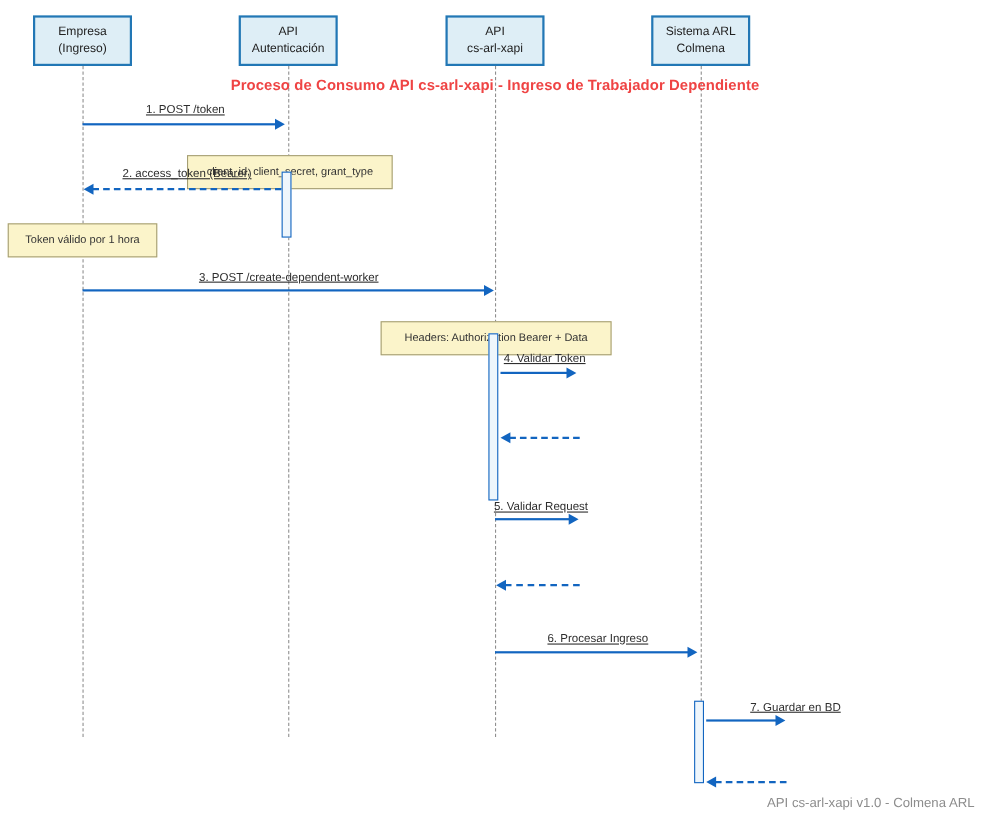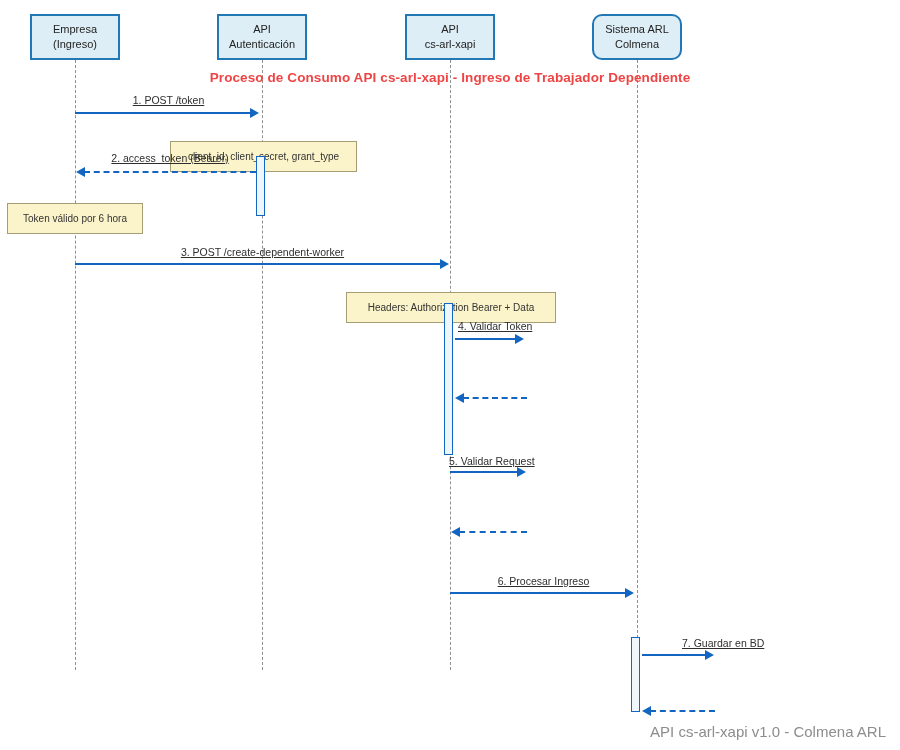--- a/index.html
+++ b/index.html
@@ -44,57 +44,57 @@
   .msg-label.centered{text-align:center;}
   .arrow{position:absolute;height:2px;z-index:3;}
   .arrow .shaft{position:absolute;top:0;left:0;right:7px;border-top:2px solid var(--blue);}
   .arrow.left .shaft{left:7px;right:0;}
   .arrow.dashed .shaft{border-top-style:dashed;}
   .arrow .head{position:absolute;width:0;height:0;top:-4px;
     border-top:5px solid transparent;border-bottom:5px solid transparent;}
   .arrow.right .head{right:-1px;border-left:9px solid var(--blue);}
   .arrow.left .head{left:-1px;border-right:9px solid var(--blue);}
   .footer{
-    position:absolute;right:14px;top:723px;font-size:15px;color:#8d8d8d;z-index:3;
+    position:absolute;right:14px;top:723px;font-size:12px;color:#8d8d8d;z-index:3;
   }
 </style>
 </head>
 <body>
 
 <div class="canvas">
 
   <div class="actor" style="left:30px;">
     <span>Empresa</span>
     <span>(Ingreso)</span>
   </div>
   <div class="actor" style="left:217px;">
     <span>API</span>
     <span>Autenticación</span>
   </div>
   <div class="actor" style="left:405px;">
     <span>API</span>
     <span>cs-arl-xapi</span>
   </div>
-  <div class="actor" style="left:592px;border-radius:10px;">
+  <div class="actor" style="left:592px;">
     <span>Sistema ARL</span>
     <span>Colmena</span>
   </div>
 
   <div class="title">Proceso de Consumo API cs-arl-xapi - Ingreso de Trabajador Dependiente</div>
 
   <div class="lifeline" style="left:75px;top:60px;height:610px;"></div>
   <div class="lifeline" style="left:262px;top:60px;height:610px;"></div>
   <div class="lifeline" style="left:450px;top:60px;height:610px;"></div>
   <div class="lifeline" style="left:637px;top:60px;height:578px;"></div>
 
   <div class="note" style="left:170px;top:141px;width:187px;height:31px;">
     <span>client_id, client_secret, grant_type</span>
   </div>
   <div class="note" style="left:7px;top:203px;width:136px;height:31px;">
-    <span>Token válido por 6 hora</span>
+    <span>Token válido por 1 hora</span>
   </div>
   <div class="note" style="left:346px;top:292px;width:210px;height:31px;">
     <span>Headers: Authorization Bearer + Data</span>
   </div>
 
   <div class="activation" style="left:256px;top:156px;height:58px;"></div>
   <div class="activation" style="left:444px;top:303px;height:150px;"></div>
   <div class="activation" style="left:631px;top:637px;height:73px;"></div>
 
   <div class="msg-label centered" style="left:75px;top:94px;width:187px;">1. POST /token</div>

